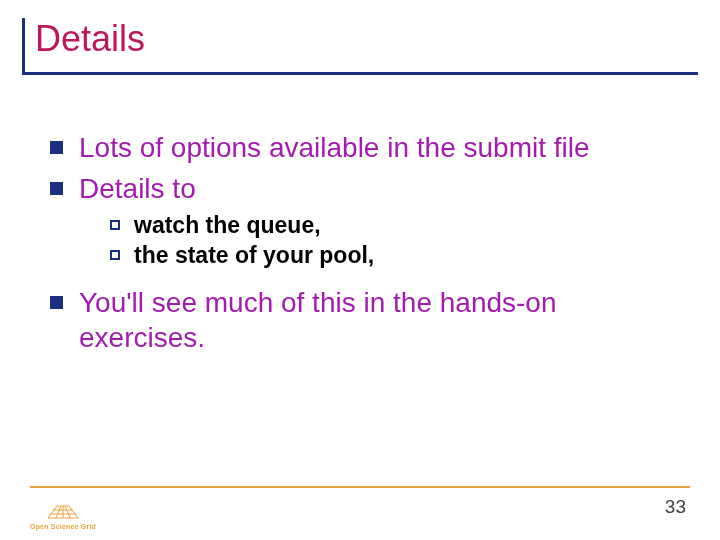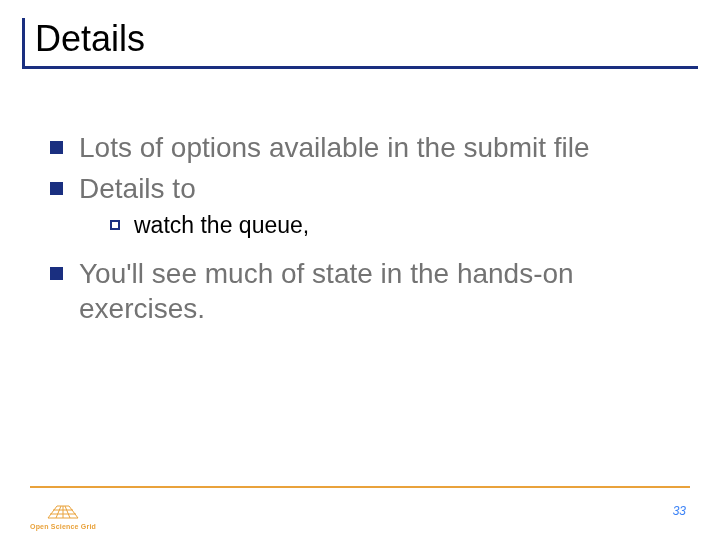--- a/index.html
+++ b/index.html
@@ -12,23 +12,23 @@
       overflow: hidden;
     }
     .title-wrap {
       position: absolute;
       top: 18px;
       left: 22px;
       right: 22px;
     }
     .title {
       font-size: 36px;
-      color: #000000;
+      color: #be185d;
       padding-left: 10px;
-      padding-bottom: 6px;
+      padding-bottom: 12px;
       border-left: 3px solid #1a2f80;
       border-bottom: 3px solid #1a2f80;
     }
     .body {
       position: absolute;
       top: 130px;
       left: 50px;
       right: 40px;
     }
     .bullet1 {
@@ -39,27 +39,28 @@
     .sq {
       width: 13px;
       height: 13px;
       background: #1a2f80;
       flex: 0 0 13px;
       margin-top: 11px;
       margin-right: 16px;
     }
     .bullet1-text {
       font-size: 28px;
-      color: #737373;
+      color: #a21caf;
       line-height: 1.25;
     }
     .sub {
       margin-top: 4px;
       margin-left: 60px;
       margin-bottom: 16px;
+      font-weight: bold;
     }
     .bullet2 {
       display: flex;
       align-items: flex-start;
       margin-bottom: 2px;
     }
     .sq2 {
       width: 10px;
       height: 10px;
       border: 2px solid #1a2f80;
@@ -94,23 +95,22 @@
       font-size: 7px;
       color: #e9a23b;
       margin-top: 1px;
       font-weight: bold;
       letter-spacing: 0.2px;
     }
     .page-num {
       position: absolute;
       right: 34px;
       bottom: 22px;
-      font-size: 12px;
-      color: #3b82f6;
-      font-style: italic;
+      font-size: 19px;
+      color: #404040;
     }
   </style>
 </head>
 <body>
 
 <div class="title-wrap">
   <div class="title">Details</div>
 </div>
 
 <div class="body">
@@ -123,25 +123,29 @@
   <div class="bullet1">
     <span class="sq"></span>
     <span class="bullet1-text">Details to</span>
   </div>
 
   <div class="sub">
     <div class="bullet2">
       <span class="sq2"></span>
       <span class="bullet2-text">watch the queue,</span>
     </div>
+    <div class="bullet2">
+      <span class="sq2"></span>
+      <span class="bullet2-text">the state of your pool,</span>
+    </div>
   </div>
 
   <div class="bullet1">
     <span class="sq"></span>
-    <span class="bullet1-text">You'll see much of state in the hands-on exercises.</span>
+    <span class="bullet1-text">You'll see much of this in the hands-on exercises.</span>
   </div>
 
 </div>
 
 <div class="footer-rule"></div>
 
 <div class="logo-wrap">
   <svg class="logo-svg" width="38" height="22" viewBox="0 0 38 22">
     <g stroke="#e9a23b" stroke-width="1" fill="none">
       <path d="M4 18 L34 18"></path>

